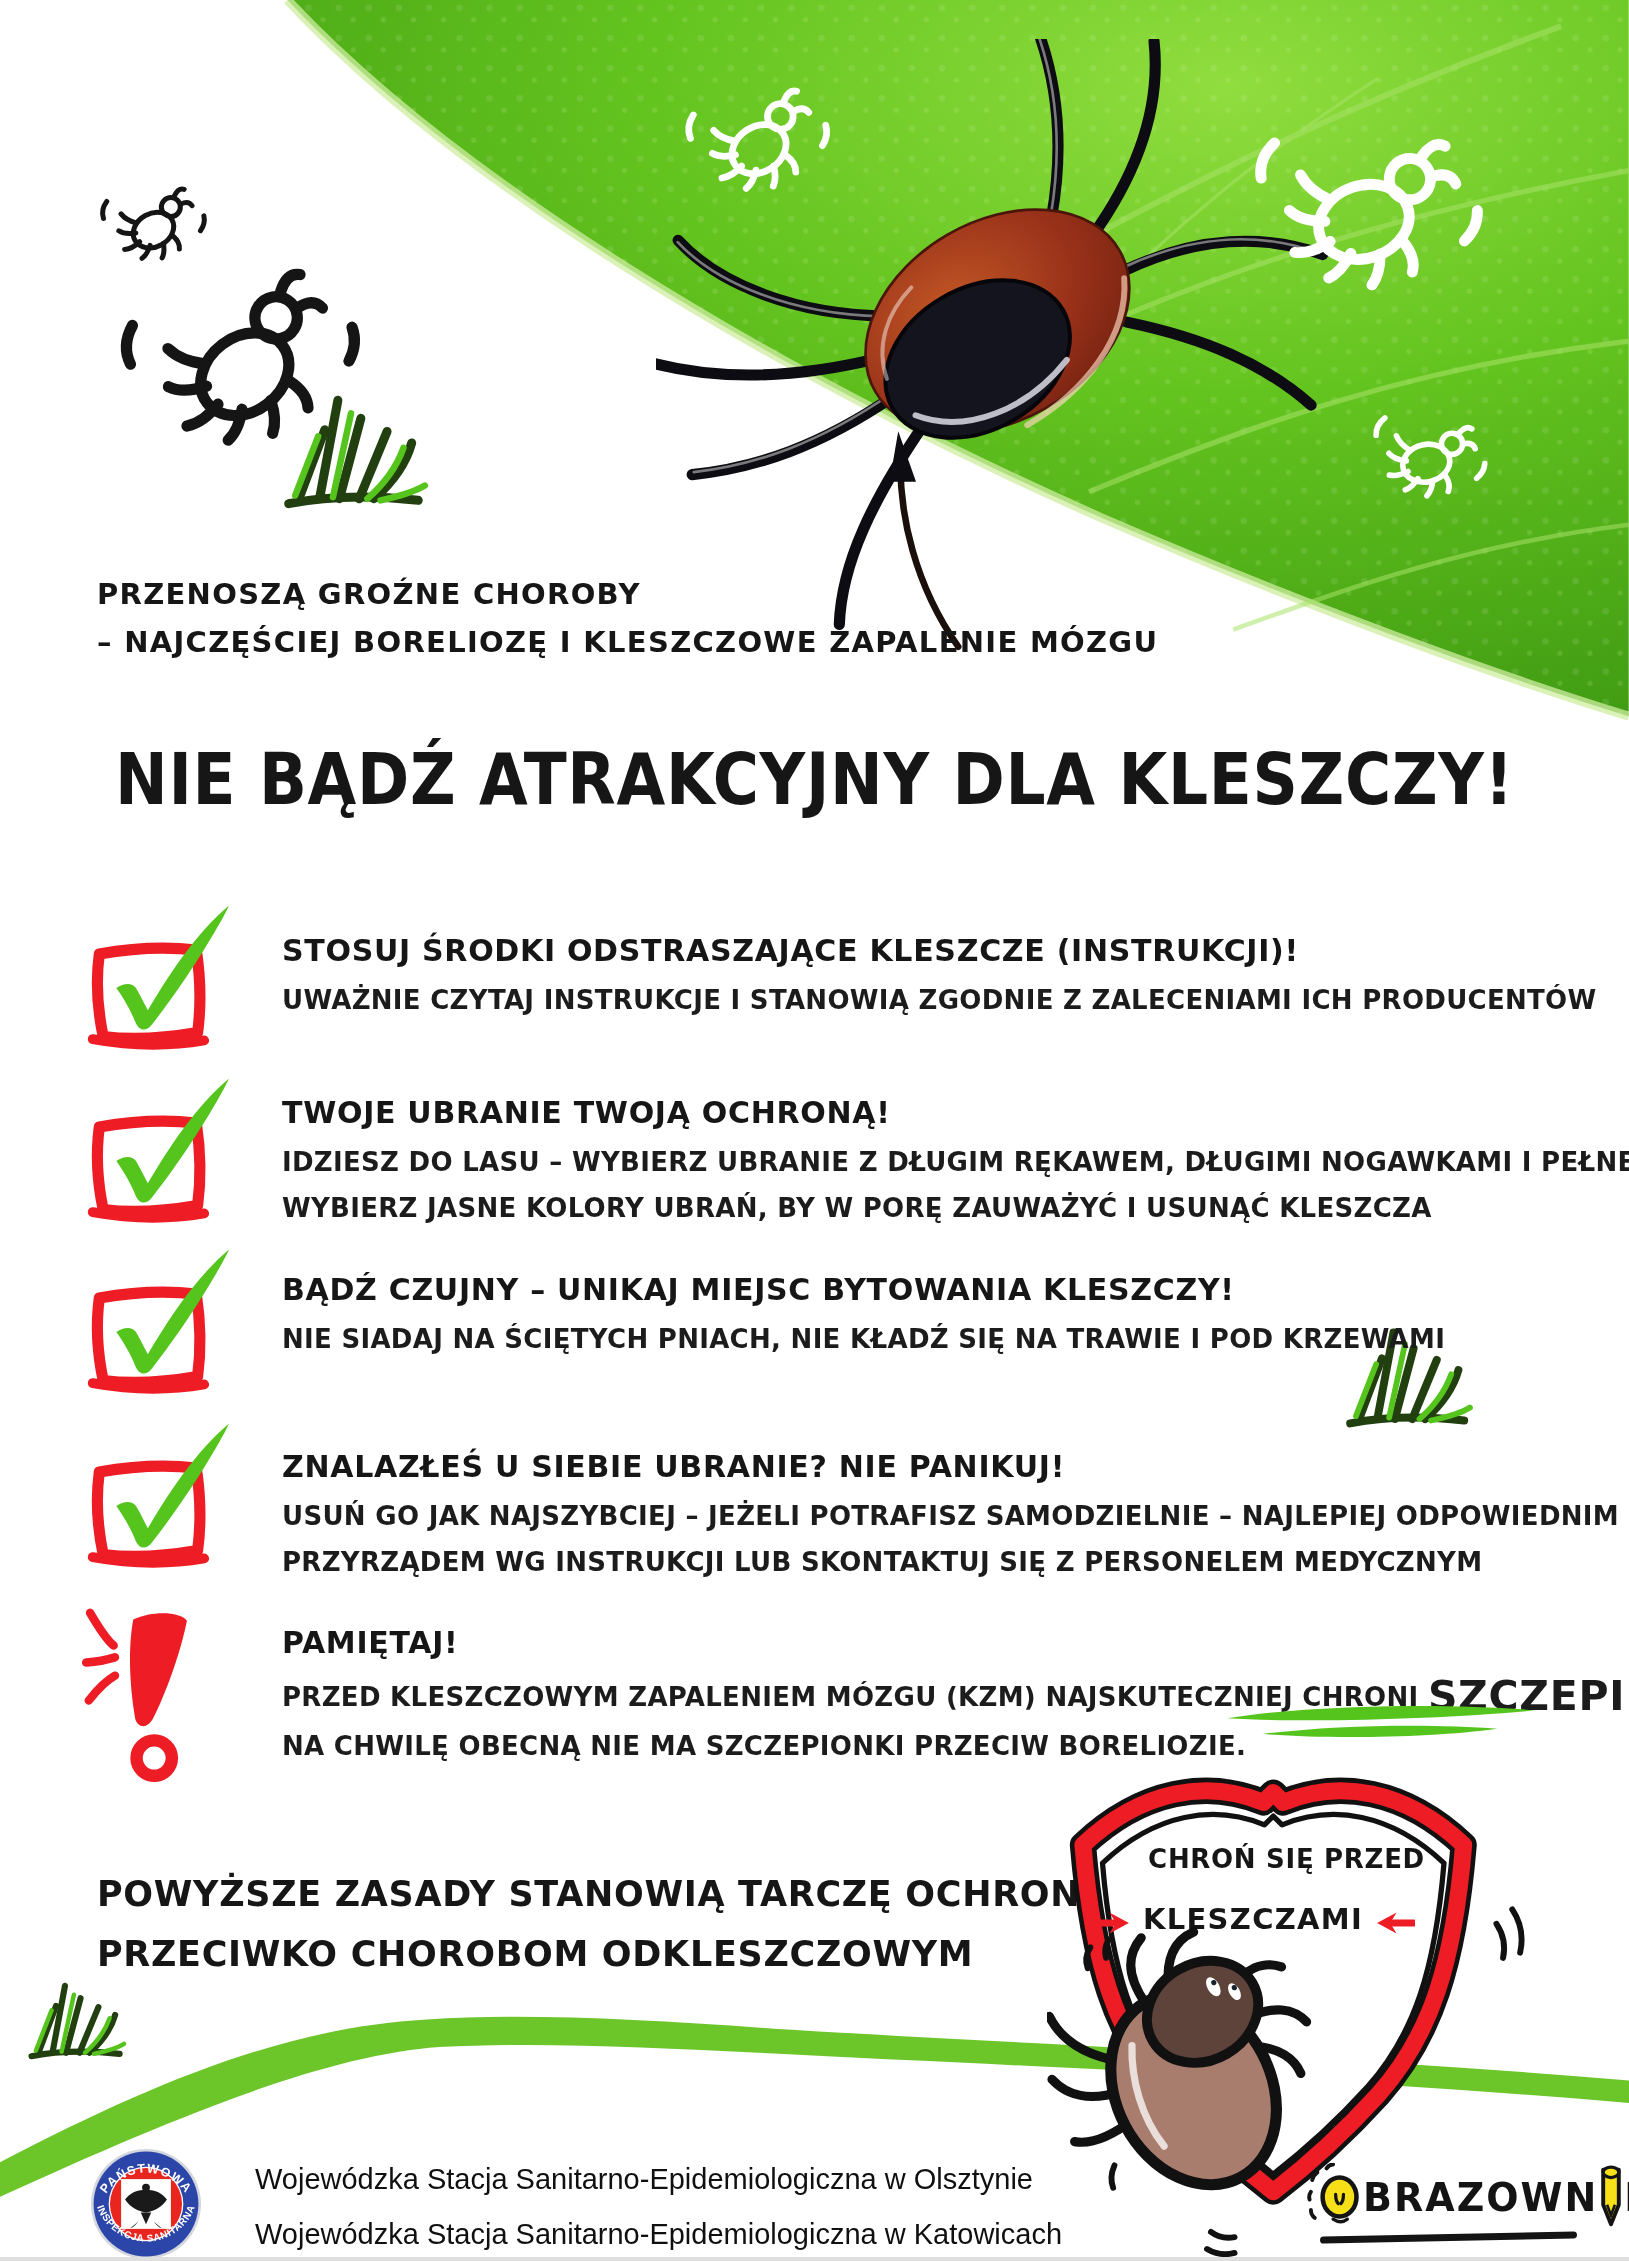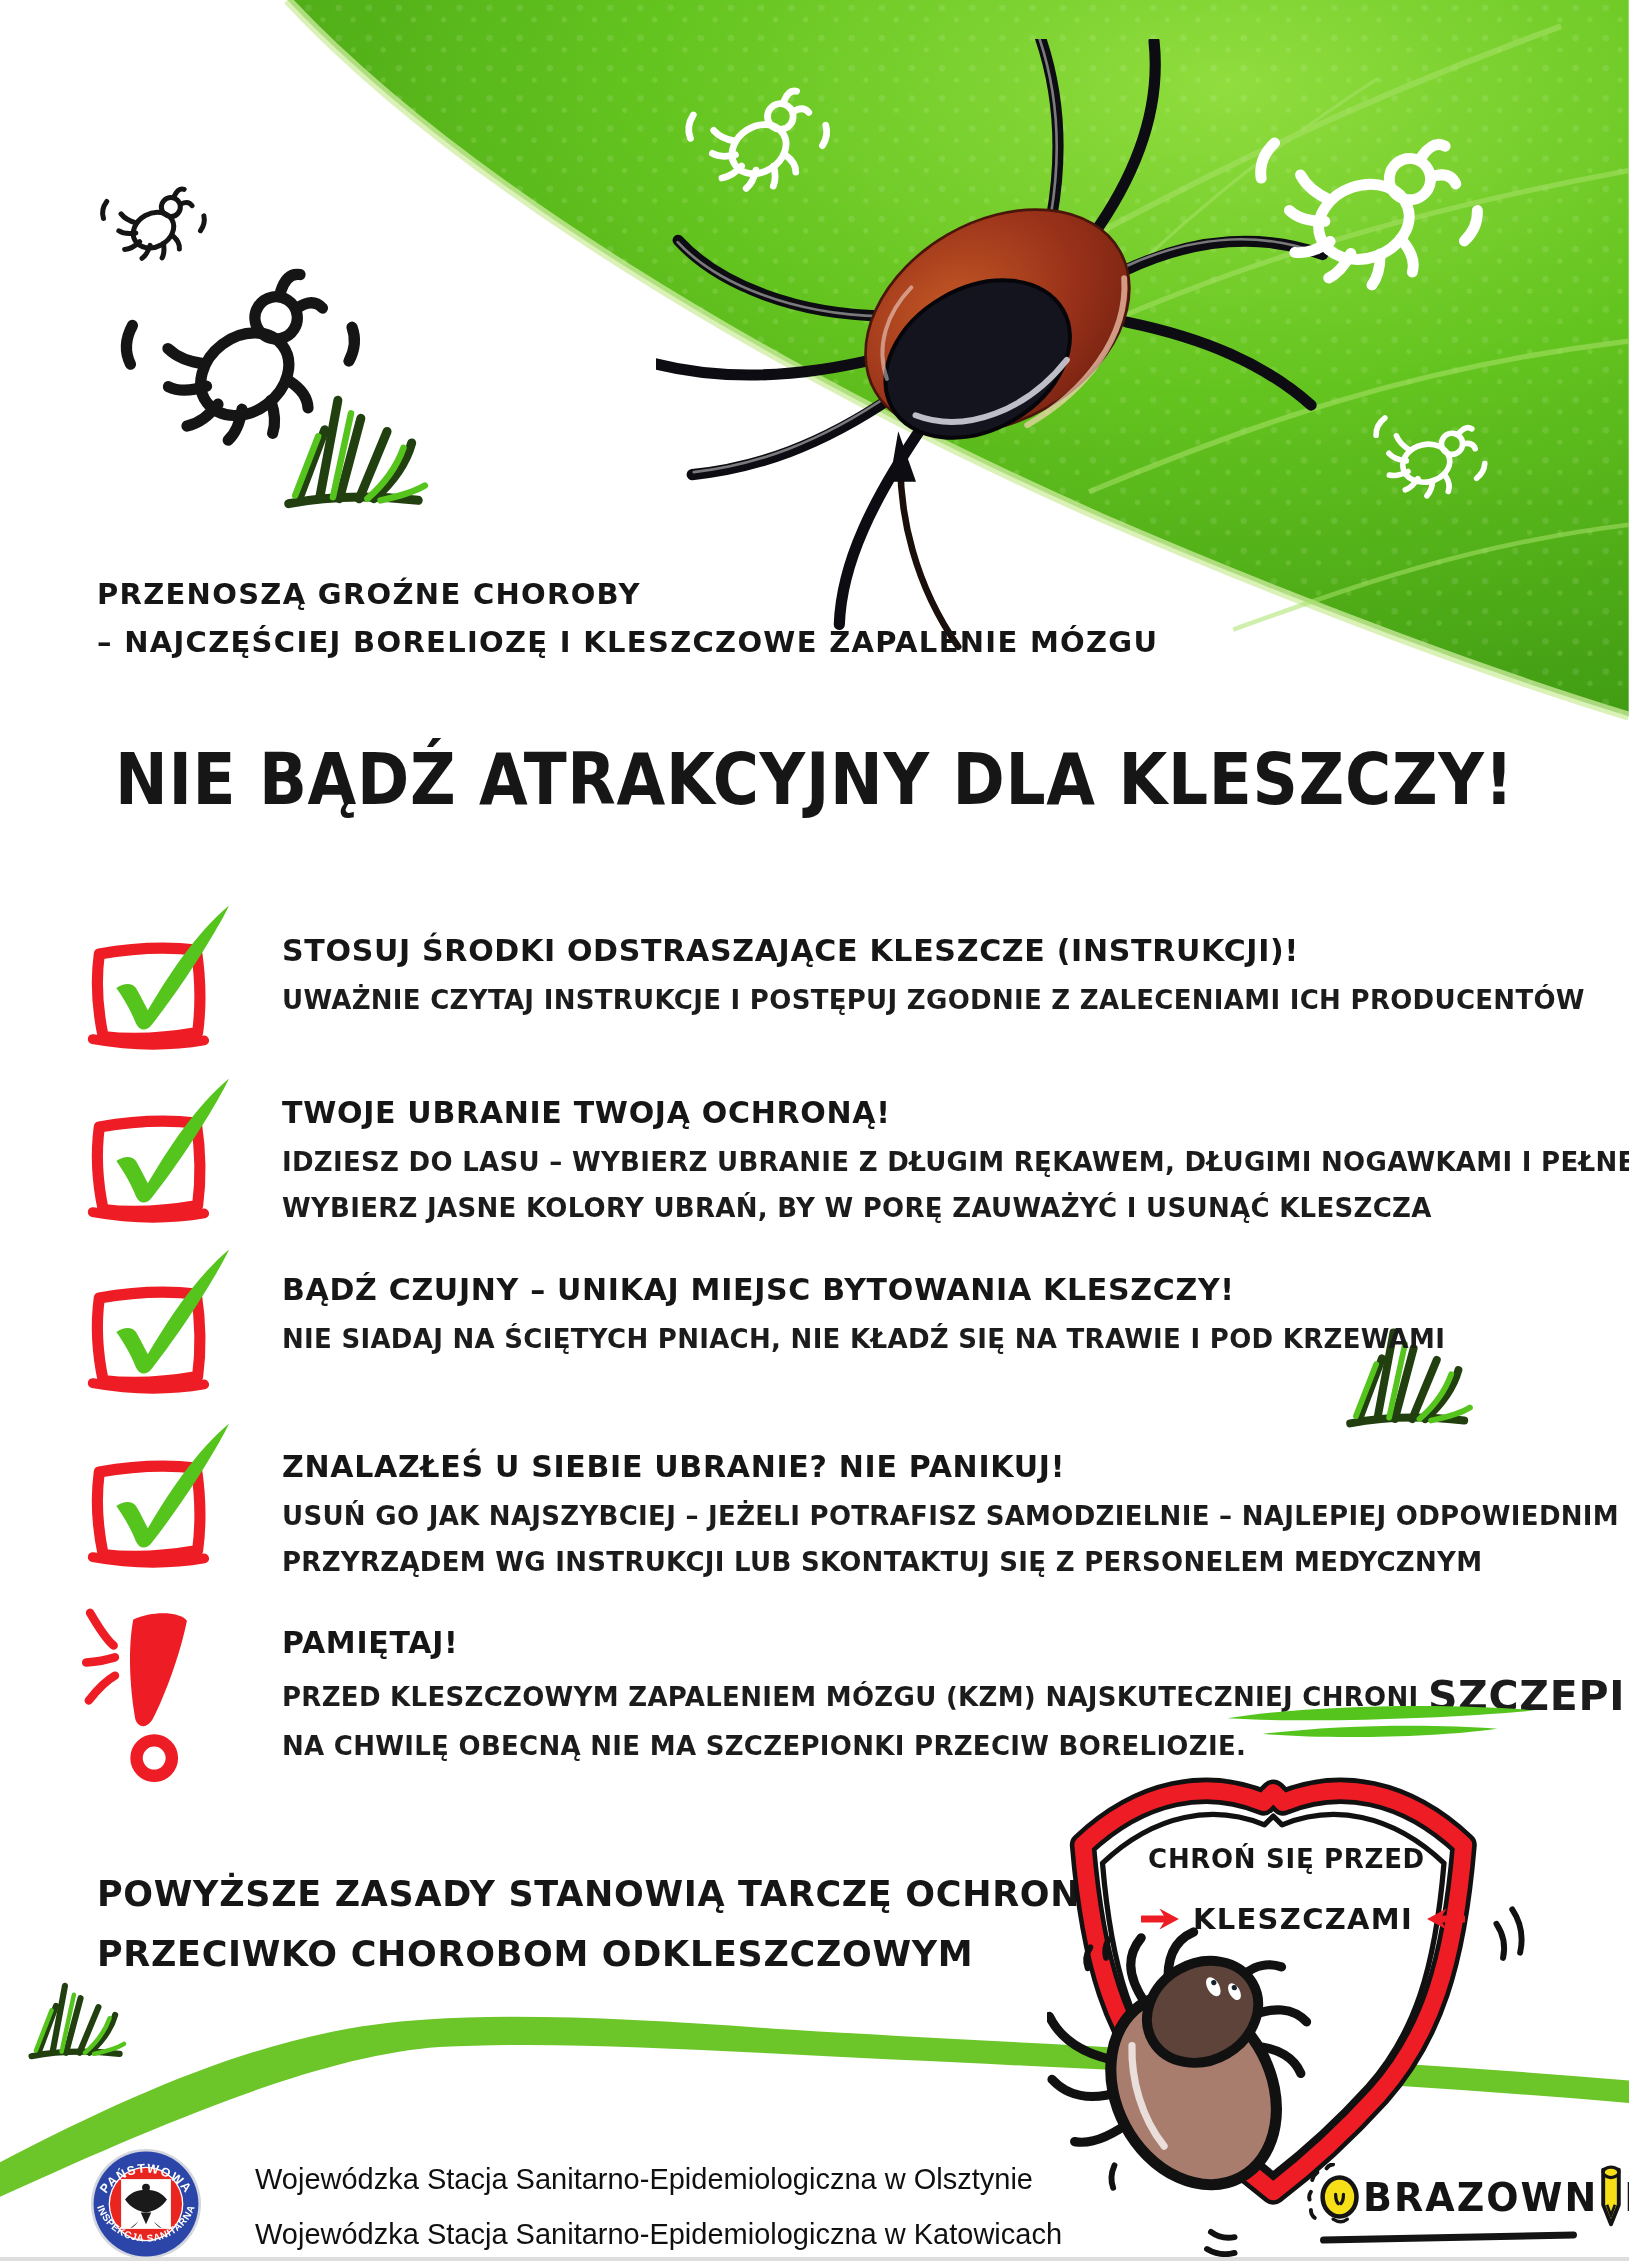--- a/index.html
+++ b/index.html
@@ -13,21 +13,21 @@
     width:1629px;text-align:center;font-size:63px;font-weight:bold;letter-spacing:0.7px;
     white-space:nowrap;transform:scaleY(1.12);
   }
   .check-row{left:0;width:1629px;}
   .check-text{position:absolute;left:282px;width:1306px;}
   .check-title{font-size:30px;font-weight:bold;letter-spacing:0.7px;margin-bottom:9.2px;white-space:nowrap;}
   .check-line{font-size:26px;font-weight:bold;letter-spacing:0.3px;line-height:46px;white-space:nowrap;color:#1c1c1c;}
   .big-emph{font-size:41px;font-weight:bold;letter-spacing:0.7px;vertical-align:-3.9px;}
   .conclusion{font-size:35px;font-weight:bold;letter-spacing:0.7px;line-height:60px;white-space:nowrap;}
   .shield-text1{left:1116px;top:1844px;width:341px;text-align:center;font-size:26px;font-weight:bold;letter-spacing:0.7px;}
-  .shield-text2{left:1106px;top:1902px;width:394px;display:flex;align-items:center;justify-content:center;gap:10px;}
+  .shield-text2{left:1056px;top:1902px;width:394px;display:flex;align-items:flex-end;justify-content:center;gap:10px;}
   .shield-word{font-size:29px;font-weight:bold;letter-spacing:1.3px;}
   .org-line{font-size:29px;font-weight:400;font-family:"Liberation Sans","DejaVu Sans",sans-serif;white-space:nowrap;color:#101010;}
   .obraz{left:1307px;top:2163px;display:flex;align-items:center;}
   .obraz-letters{font-size:38px;font-weight:600;letter-spacing:2px;color:#141414;transform:scaleY(1.05);}
   .obraz-underline{left:1320px;top:2234px;width:257px;height:7.2px;background:#141414;border-radius:3.9px;transform:rotate(-1.2deg);}
   .bottom-strip{left:0;top:2257px;width:1629px;height:3.9px;background:#dedede;}
 </style>
 </head>
 <body>
 
@@ -149,21 +149,21 @@
   <div class="abs main-title" style="left:0;top:743px">NIE BĄDŹ ATRAKCYJNY DLA KLESZCZY!</div>
 
   <div class="abs check-row" style="top:0">
     <svg class="abs" style="left:73px;top:891px" width="164" height="177" viewBox="0 0 250 270">
       <path d="M40,96 Q120,82 188,90 Q198,156 190,216 Q108,230 46,222 Q32,156 40,96 Z" fill="#ffffff" stroke="#ee1c24" stroke-width="17" stroke-linejoin="round"></path>
       <path d="M30,226 Q118,242 200,228" stroke="#ee1c24" stroke-width="15" fill="none" stroke-linecap="round"></path>
       <path d="M66,148 C78,140 90,140 96,148 C102,158 108,170 114,182 C146,128 186,66 238,22 C222,56 172,138 120,204 C111,215 101,213 96,202 C87,180 76,162 66,148 Z" fill="#55c41d"></path>
     </svg>
     <div class="check-text" style="top:933px">
       <div class="check-title">STOSUJ ŚRODKI ODSTRASZAJĄCE KLESZCZE (INSTRUKCJI)!</div>
-      <div class="check-line">UWAŻNIE CZYTAJ INSTRUKCJE I POSTĘPUJ ZGODNIE Z ZALECENIAMI ICH PRODUCENTÓW</div>
+      <div class="check-line">UWAŻNIE CZYTAJ INSTRUKCJE I STANOWIĄ ZGODNIE Z ZALECENIAMI ICH PRODUCENTÓW</div>
     </div>
   </div>
 
   <div class="abs check-row" style="top:0">
     <svg class="abs" style="left:73px;top:1064px" width="164" height="177" viewBox="0 0 250 270">
       <path d="M40,96 Q120,82 188,90 Q198,156 190,216 Q108,230 46,222 Q32,156 40,96 Z" fill="#ffffff" stroke="#ee1c24" stroke-width="17" stroke-linejoin="round"></path>
       <path d="M30,226 Q118,242 200,228" stroke="#ee1c24" stroke-width="15" fill="none" stroke-linecap="round"></path>
       <path d="M66,148 C78,140 90,140 96,148 C102,158 108,170 114,182 C146,128 186,66 238,22 C222,56 172,138 120,204 C111,215 101,213 96,202 C87,180 76,162 66,148 Z" fill="#55c41d"></path>
     </svg>
     <div class="check-text" style="top:1095px">

